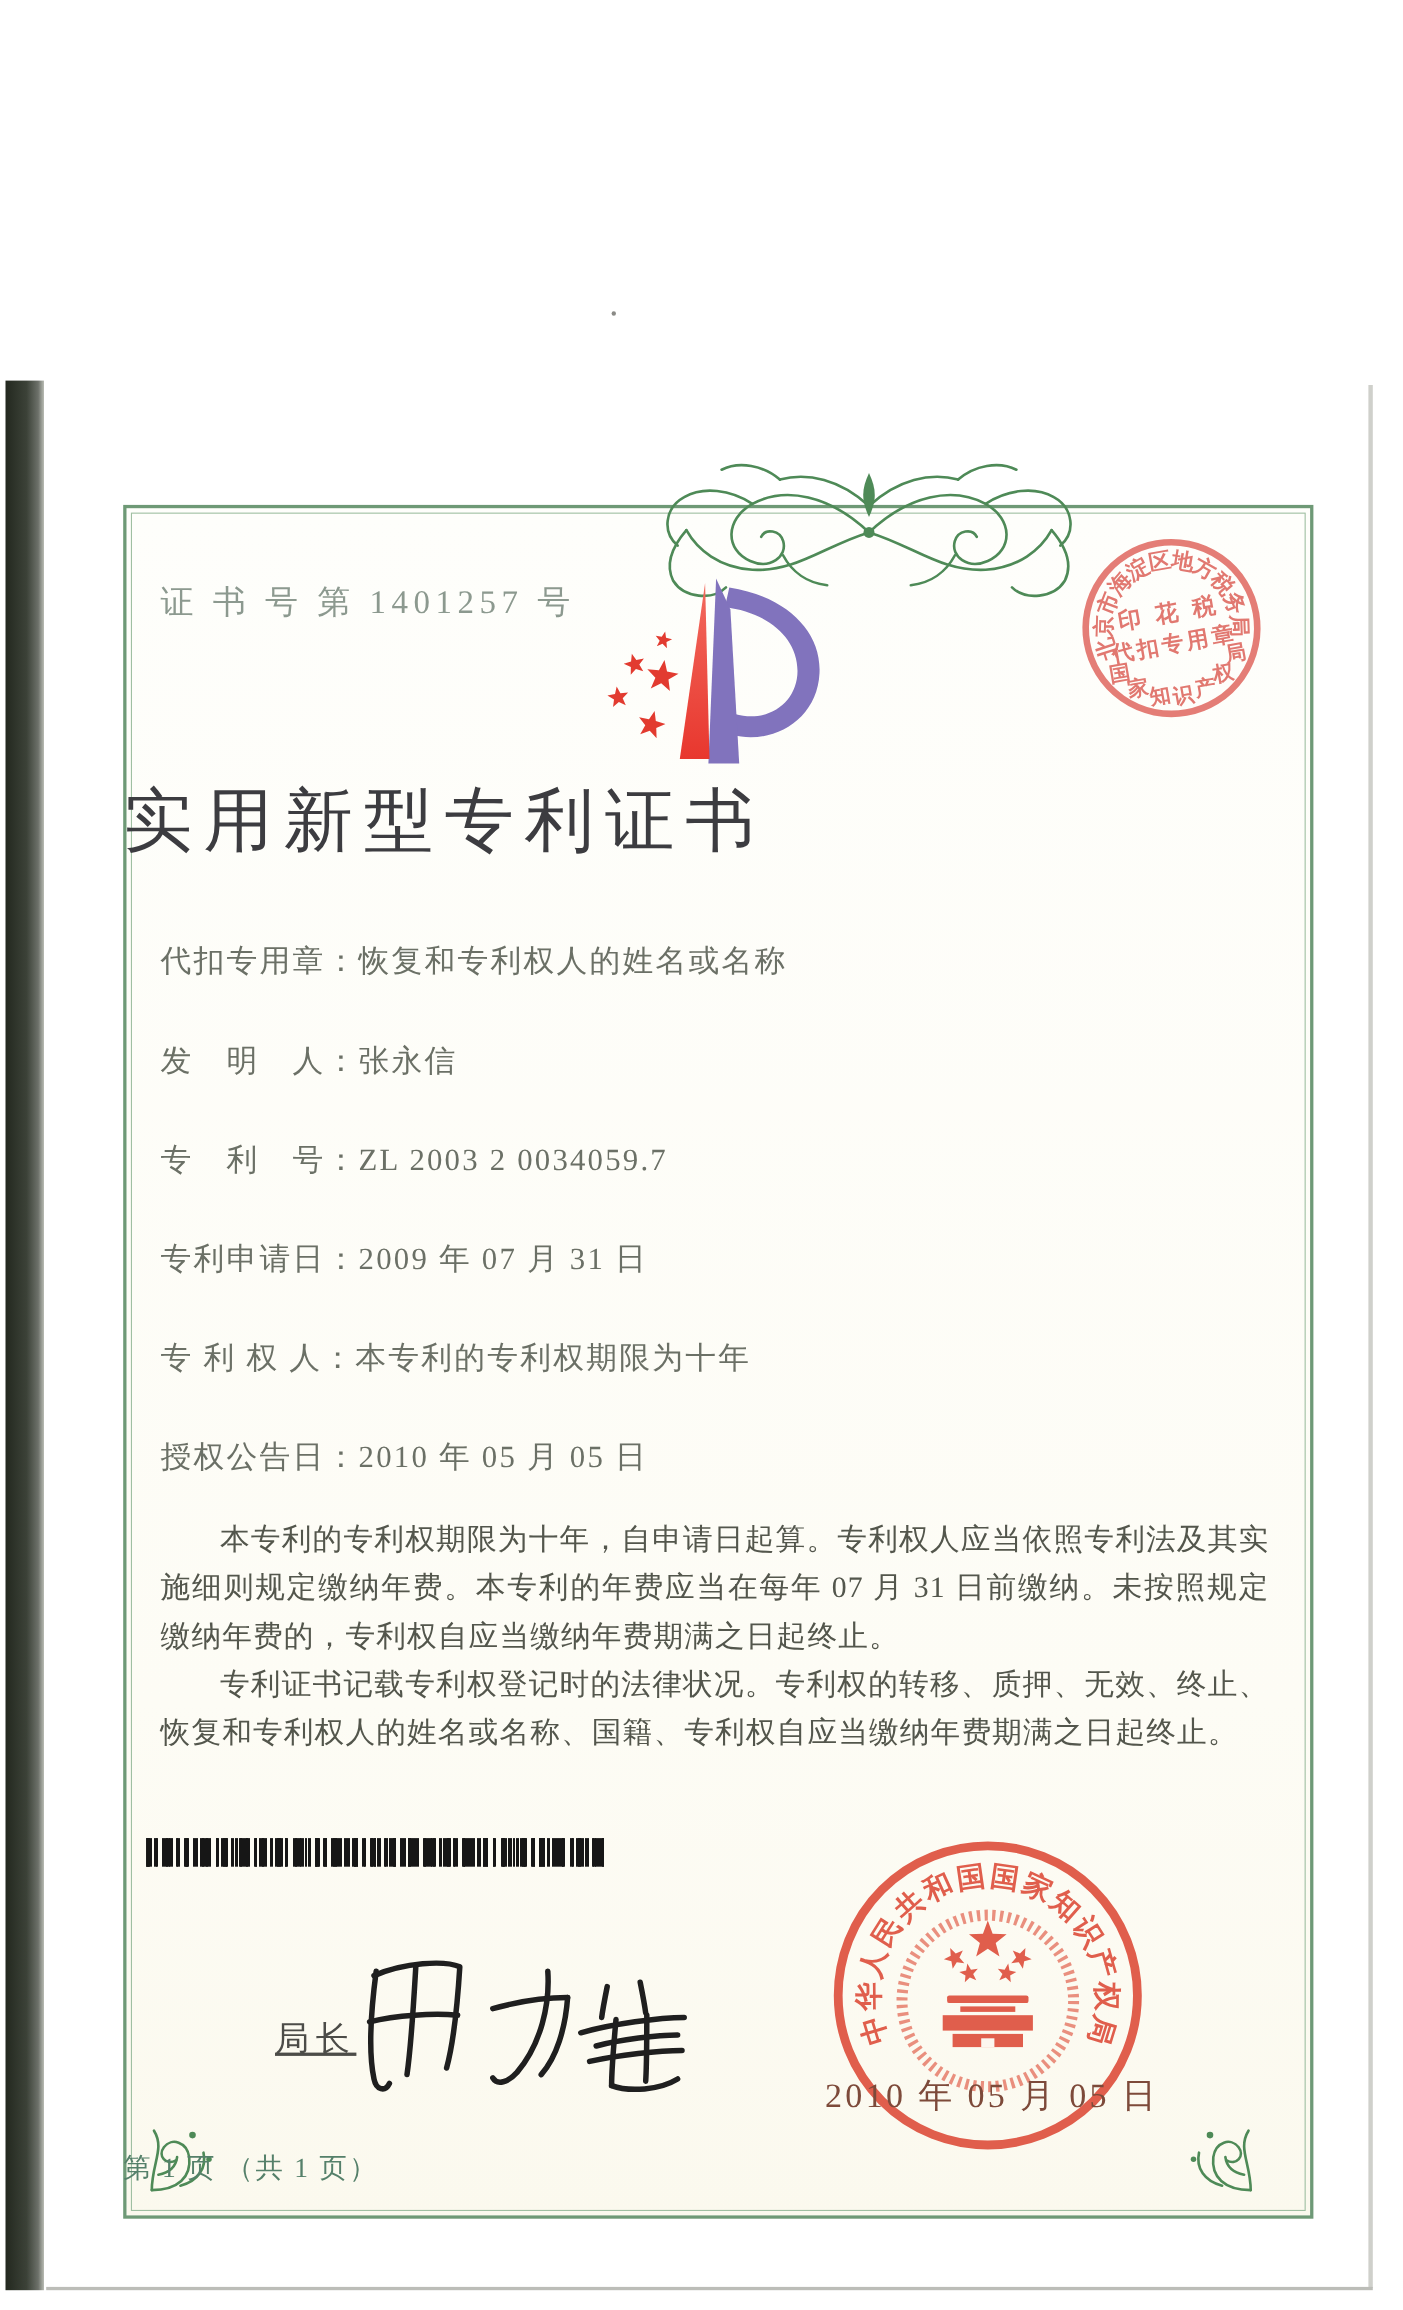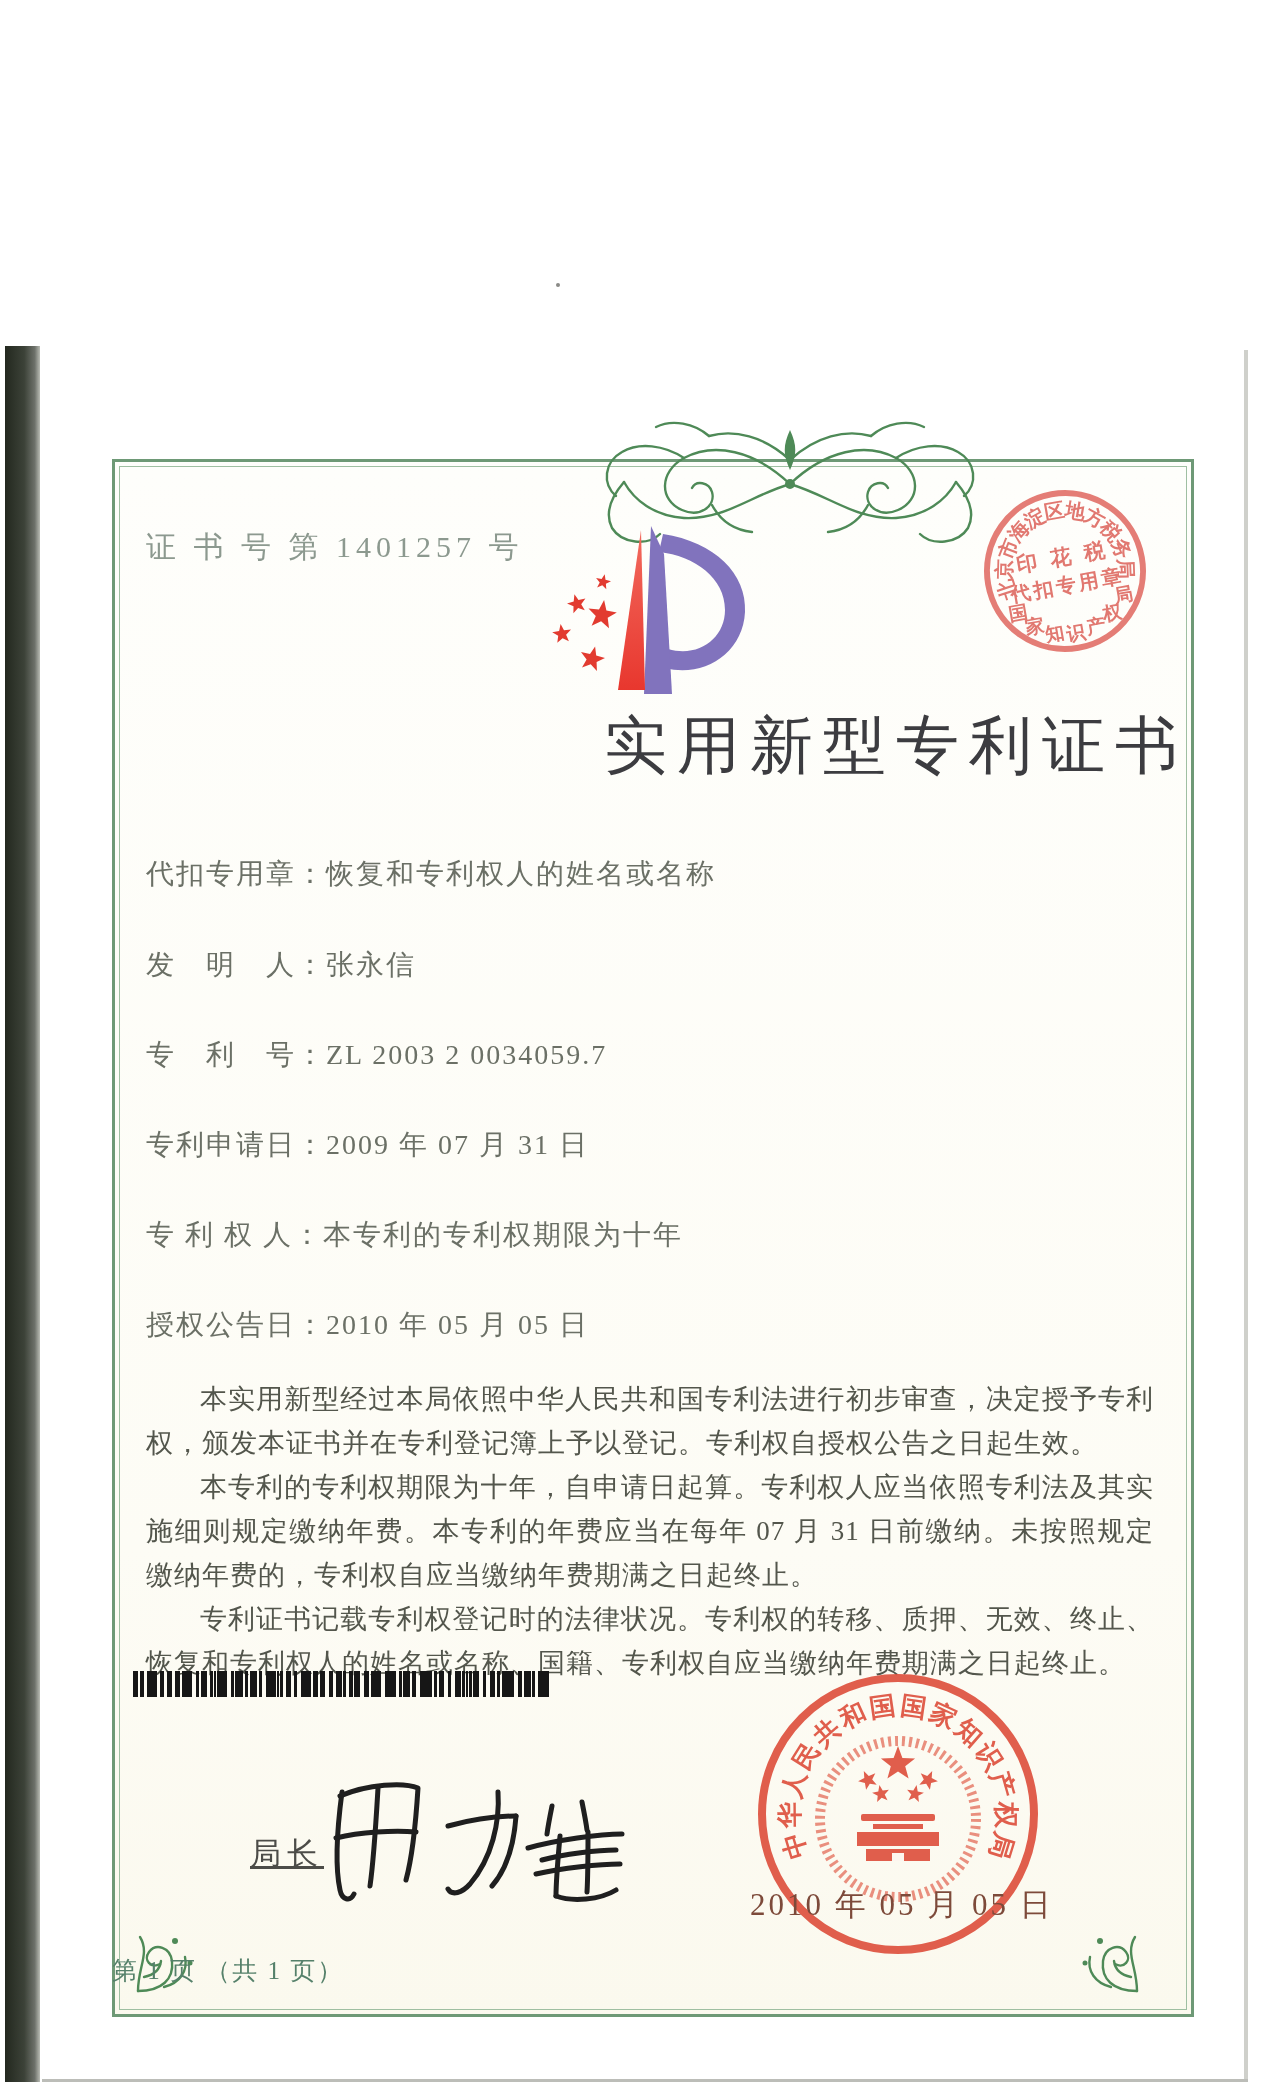--- a/index.html
+++ b/index.html
@@ -22,21 +22,21 @@
   .frame-inner{position:absolute;left:4px;top:4px;right:4px;bottom:4px;border:1px solid #9fbfa2;}
   
   .top-ornament{left:562px;top:400px;width:456px;height:168px;}
   .corner-orn{width:95px;height:95px;}
   .corner-l{left:124px;top:1903px;}
   .corner-r{left:1056px;top:1903px;transform:scaleX(-1);}
   
   .cert-no{left:146px;top:527px;font-size:30px;letter-spacing:5px;color:#8c998f;white-space:nowrap;}
   .logo{left:545px;top:512px;width:235px;height:200px;}
   .tax-stamp{left:962px;top:468px;width:206px;height:206px;opacity:.92;}
-  .title{left:112px;top:703px;width:1076px;text-align:right;
+  .title{left:112px;top:703px;width:1076px;text-align:left;
     font-size:63px;letter-spacing:10px;color:#3c3c40;font-weight:400;white-space:nowrap;}
   .field-row{left:146px;font-size:28px;letter-spacing:2px;color:#6b7066;white-space:nowrap;}
   .f0{top:855px}.f1{top:946px}.f2{top:1036px}.f3{top:1126px}.f4{top:1216px}.f5{top:1306px}
   .body-text{left:146px;top:1377px;width:1008px;font-size:27px;line-height:44px;
     color:#53564c;letter-spacing:1px;text-align:justify;}
   .body-text p{margin:0;text-indent:2em;}
   .barcode{left:133px;top:1671px;width:417px;height:26px;
     background-image:
       repeating-linear-gradient(90deg,#161616 0 3px,transparent 3px 7px),
       repeating-linear-gradient(90deg,#161616 0 2px,transparent 2px 9px),
@@ -152,21 +152,20 @@
 <div class="abs title">实用新型专利证书</div>
 
 <div class="abs field-row f0"><span>代扣专用章：</span><span>恢复和专利权人的姓名或名称</span></div>
 <div class="abs field-row f1"><span>发　明　人：</span><span>张永信</span></div>
 <div class="abs field-row f2"><span>专　利　号：</span><span>ZL 2003 2 0034059.7</span></div>
 <div class="abs field-row f3"><span>专利申请日：</span><span>2009 年 07 月 31 日</span></div>
 <div class="abs field-row f4"><span>专 利 权 人：</span><span>本专利的专利权期限为十年</span></div>
 <div class="abs field-row f5"><span>授权公告日：</span><span>2010 年 05 月 05 日</span></div>
 
 <div class="abs body-text">
-  <p>本实用新型经过本局依照中华人民共和国专利法进行初步审查，决定授予专利权，颁发本证书并在专利登记簿上予以登记。专利权自授权公告之日起生效。</p>
   <p>本专利的专利权期限为十年，自申请日起算。专利权人应当依照专利法及其实施细则规定缴纳年费。本专利的年费应当在每年 07 月 31 日前缴纳。未按照规定缴纳年费的，专利权自应当缴纳年费期满之日起终止。</p>
   <p>专利证书记载专利权登记时的法律状况。专利权的转移、质押、无效、终止、恢复和专利权人的姓名或名称、国籍、专利权自应当缴纳年费期满之日起终止。</p>
 </div>
 
 <div class="abs barcode"></div>
 
 <div class="abs sig-label">局长</div>
 <span class="sr">田力普</span>
 <svg class="abs sig-svg" viewBox="0 0 320 170">
   <g stroke="#1f1f1f" stroke-width="5" fill="none" stroke-linecap="round" stroke-linejoin="round">

